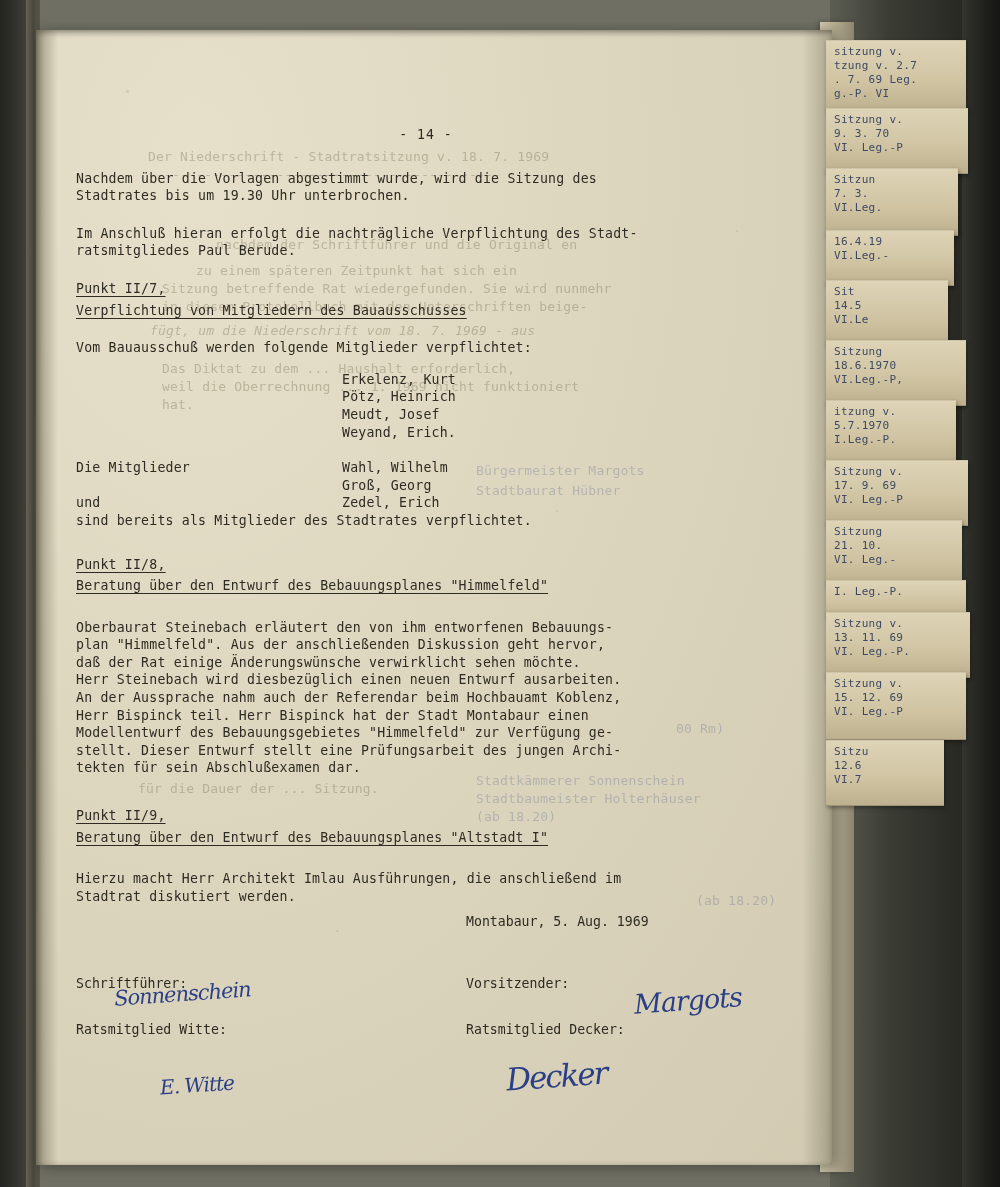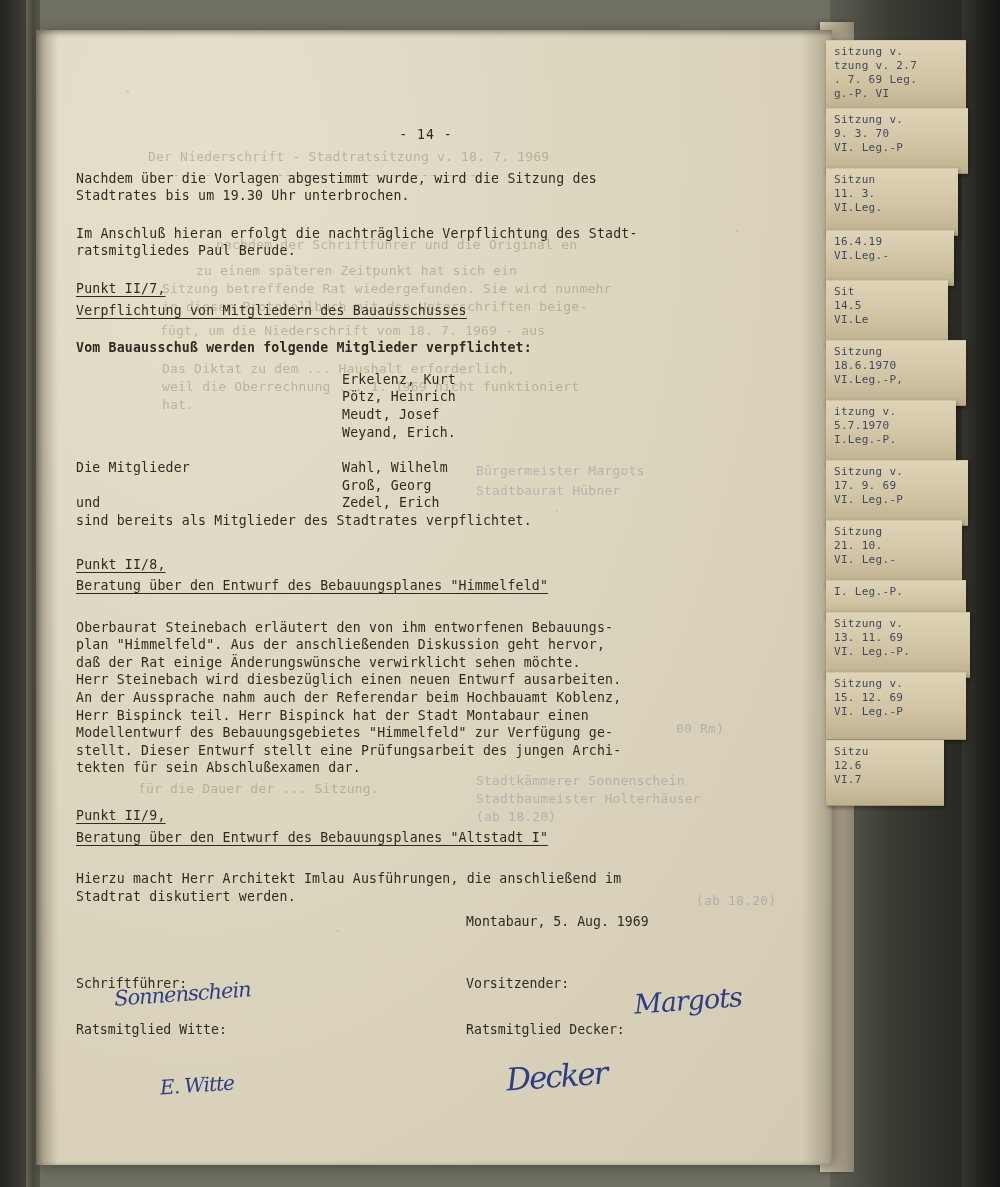--- a/index.html
+++ b/index.html
@@ -113,21 +113,21 @@
     font-size: 13.2px;
     line-height: 17.6px;
     letter-spacing: .2px;
   }
   .pageno {
     text-align: center;
     margin-bottom: 26px;
     letter-spacing: 1px;
   }
   .para { margin: 0 0 20px 0; white-space: pre-wrap; }
-  .tight { margin-bottom: 6px; font-weight: bold; }
+  .tight { margin-bottom: 6px; }
   .heading {
     margin: 0 0 4px 0;
     text-decoration: underline;
     text-underline-offset: 3px;
     white-space: pre;
   }
   .heading2 {
     margin: 0 0 20px 0;
     text-decoration: underline;
     text-underline-offset: 3px;
@@ -194,21 +194,21 @@
   <div class="page-edge"></div>
 
   <div class="paper">
 
     <div class="ghost" style="left:112px; top:118px;">Der Niederschrift - Stadtratsitzung v. 18. 7. 1969</div>
     <div class="ghost" style="left:112px; top:136px;">--------------------------------------------</div>
     <div class="ghost" style="left:180px; top:206px;">nachdem der Schriftführer und die Original en</div>
     <div class="ghost" style="left:160px; top:232px;">zu einem späteren Zeitpunkt hat sich ein</div>
     <div class="ghost" style="left:126px; top:250px;">Sitzung betreffende Rat wiedergefunden. Sie wird nunmehr</div>
     <div class="ghost" style="left:126px; top:268px;">in diesem Protokollbuch mit den Unterschriften beige-</div>
-    <div class="ghost" style="left:124px; top:292px;">fügt, um die Niederschrift vom 18. 7. 1969 - aus</div>
+    <div class="ghost" style="left:114px; top:292px;font-style:italic;">fügt, um die Niederschrift vom 18. 7. 1969 - aus</div>
     <div class="ghost" style="left:126px; top:330px;">Das Diktat zu dem ... Haushalt erforderlich,</div>
     <div class="ghost" style="left:126px; top:348px;">weil die Oberrechnung ... 1. 1969 nicht funktioniert</div>
     <div class="ghost" style="left:126px; top:366px;">hat.</div>
     <div class="ghost blue" style="left:440px; top:432px;">Bürgermeister Margots</div>
     <div class="ghost blue" style="left:440px; top:452px;">Stadtbaurat Hübner</div>
     <div class="ghost blue" style="left:440px; top:742px;">Stadtkämmerer Sonnenschein</div>
     <div class="ghost blue" style="left:440px; top:760px;">Stadtbaumeister Holterhäuser</div>
     <div class="ghost blue" style="left:440px; top:778px;">(ab 18.20)</div>
     <div class="ghost" style="left:102px; top:750px;">für die Dauer der ... Sitzung.</div>
     <div class="ghost blue" style="left:640px; top:690px;">00 Rm)</div>
@@ -283,21 +283,21 @@
     <div class="sig sig-c">E. Witte</div>
 
     <div class="sig-line" style="left:430px; top:992px;">Ratsmitglied Decker:</div>
     <div class="sig sig-d">Decker</div>
 
   </div>
 
   <div class="tabs">
       <div class="tab" style="top: 0px; height: 62px; width: 128px;"><span class="l">sitzung v.</span><span class="l">tzung v. 2.7</span><span class="l">. 7. 69 Leg.</span><span class="l">g.-P. VI</span></div>
       <div class="tab" style="top: 68px; height: 56px; width: 130px;"><span class="l">Sitzung v.</span><span class="l">9. 3. 70</span><span class="l">VI. Leg.-P</span></div>
-      <div class="tab" style="top: 128px; height: 58px; width: 120px;"><span class="l">Sitzun</span><span class="l">11. 3.</span><span class="l">VI.Leg.</span></div>
+      <div class="tab" style="top: 128px; height: 58px; width: 120px;"><span class="l">Sitzun</span><span class="l">7. 3.</span><span class="l">VI.Leg.</span></div>
       <div class="tab" style="top: 190px; height: 46px; width: 116px;"><span class="l">16.4.19</span><span class="l">VI.Leg.-</span></div>
       <div class="tab" style="top: 240px; height: 56px; width: 110px;"><span class="l">Sit</span><span class="l">14.5</span><span class="l">VI.Le</span></div>
       <div class="tab" style="top: 300px; height: 56px; width: 128px;"><span class="l">Sitzung</span><span class="l">18.6.1970</span><span class="l">VI.Leg.-P,</span></div>
       <div class="tab" style="top: 360px; height: 56px; width: 118px;"><span class="l">itzung v.</span><span class="l">5.7.1970</span><span class="l">I.Leg.-P.</span></div>
       <div class="tab" style="top: 420px; height: 56px; width: 130px;"><span class="l">Sitzung v.</span><span class="l">17. 9. 69</span><span class="l">VI. Leg.-P</span></div>
       <div class="tab" style="top: 480px; height: 56px; width: 124px;"><span class="l">Sitzung</span><span class="l">21. 10.</span><span class="l">VI. Leg.-</span></div>
       <div class="tab" style="top: 540px; height: 28px; width: 128px;"><span class="l">I. Leg.-P.</span></div>
       <div class="tab" style="top: 572px; height: 56px; width: 132px;"><span class="l">Sitzung v.</span><span class="l">13. 11. 69</span><span class="l">VI. Leg.-P.</span></div>
       <div class="tab" style="top: 632px; height: 58px; width: 128px;"><span class="l">Sitzung v.</span><span class="l">15. 12. 69</span><span class="l">VI. Leg.-P</span></div>
       <div class="tab" style="top: 700px; height: 56px; width: 106px;"><span class="l">Sitzu</span><span class="l">12.6</span><span class="l">VI.7</span></div>

